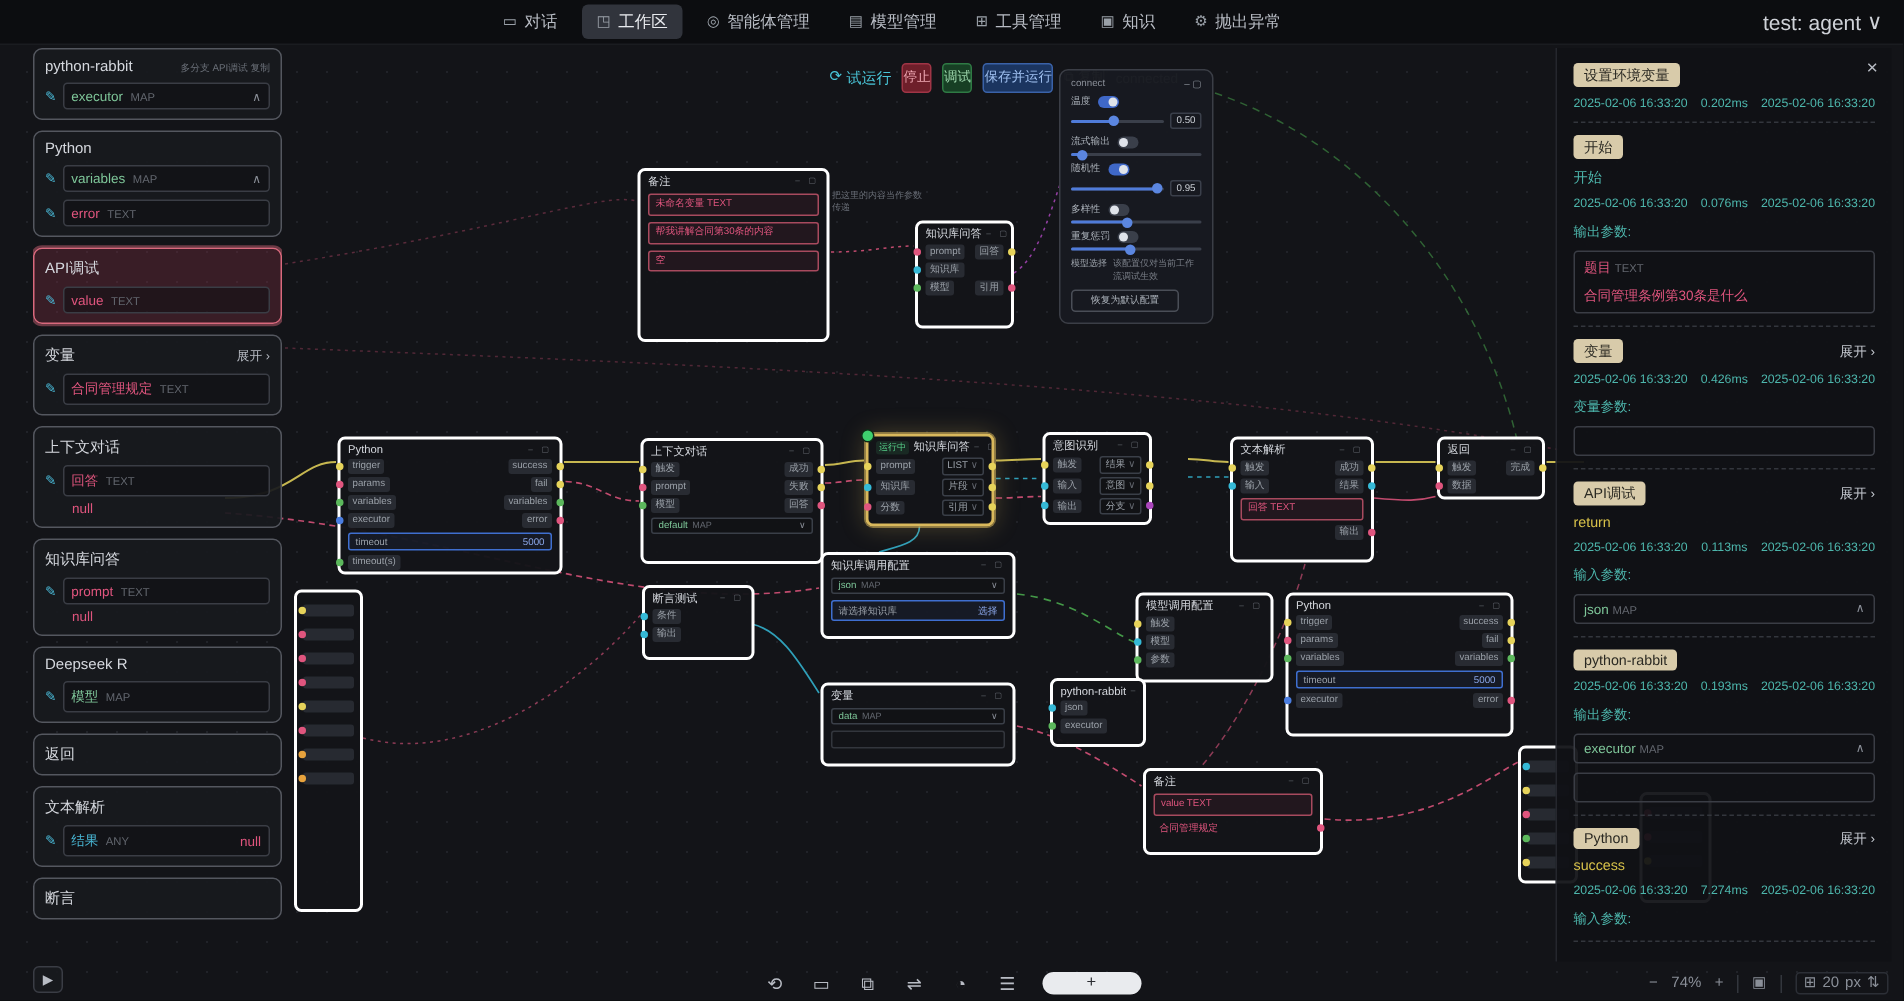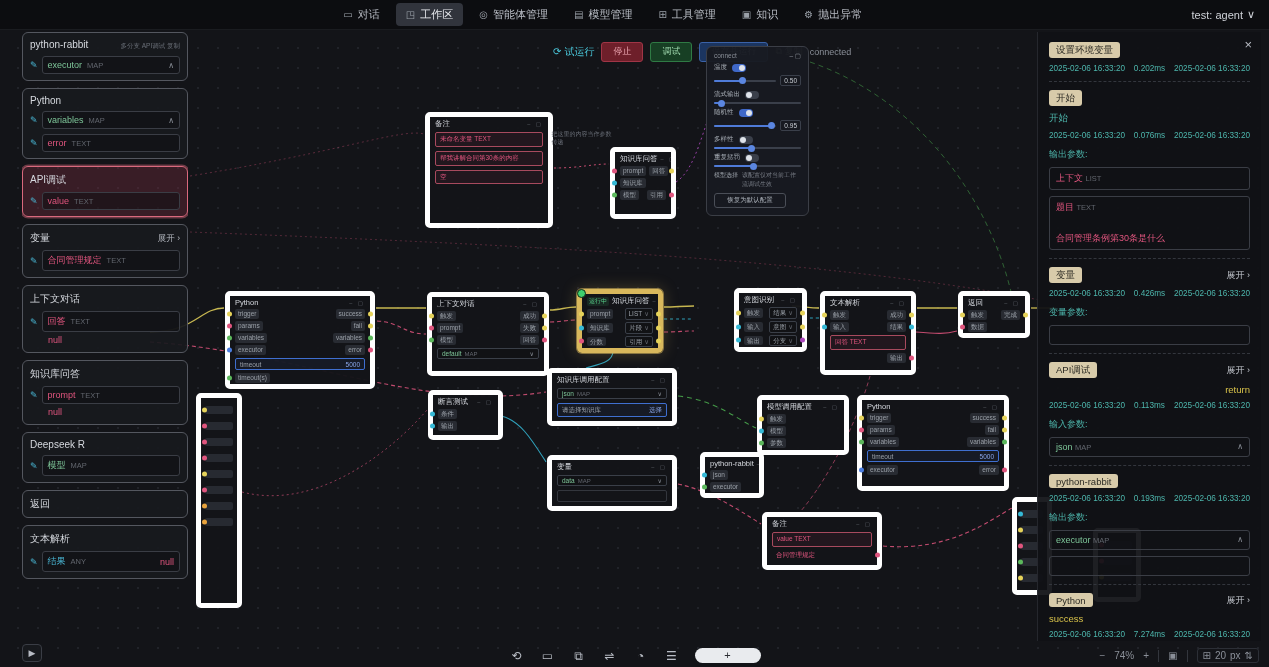--- a/index.html
+++ b/index.html
@@ -18,25 +18,25 @@
   .logo-cn{font-size:15px;color:#fff;font-weight:bold;letter-spacing:1px}
   .logo-sep{width:1px;height:14px;background:#3a3d45;align-self:center}
   .logo-en{font-size:13px;color:#fff;font-weight:bold;font-style:italic}
   .logo-en b{color:#d23b3b;font-style:normal}
   .logo-tag{font-size:5px;color:#8a8f98;letter-spacing:2px}
   .nav-menu{display:flex;gap:6px;margin-left:auto;margin-right:auto;align-items:center}
   .nav-item{display:flex;gap:5px;align-items:center;font-size:11px;color:#b8bcc4;padding:4px 10px;
     border-radius:4px;cursor:pointer;white-space:nowrap}
   .nav-item .nicon{font-size:10px;color:#9aa0a8}
   .nav-item.active{background:#31343c;color:#e8eaee}
-  .nav-user{font-size:11px;color:#cfd2d8;display:flex;gap:4px;align-items:center}
+  .nav-user{font-size:14px;color:#cfd2d8;display:flex;gap:4px;align-items:center}
   
   .ctoolbar{position:absolute;left:553px;top:42px;display:flex;gap:7px;align-items:center;z-index:8}
   .run-link{color:#49c5d8;font-size:10px;display:flex;gap:3px;align-items:center}
-  .tbtn{font-size:9px;padding:2px 11px;border-radius:3px;line-height:1.5;white-space:nowrap}
+  .tbtn{font-size:9px;padding:2px 0;border-radius:3px;line-height:1.5;white-space:nowrap}
   .tbtn.red{background:#6e1f2a;border:1px solid #a03546;color:#f0a9b4}
   .tbtn.green{background:#173f24;border:1px solid #2f7a44;color:#9fd8ae}
   .tbtn.blue{background:#1b3560;border:1px solid #3a62a8;color:#9fc0f0}
   .tcopy{color:#9aa0a8;font-size:9px;display:flex;gap:3px;align-items:center}
   .tstatus{color:#8a8f98;font-size:9px}
   
   .sidebar{position:absolute;left:22px;top:32px;width:166px;bottom:26px;z-index:6;
     display:flex;flex-direction:column;gap:7px;overflow:hidden}
   .card{background:rgba(24,26,30,.93);border:1px solid #54575f;border-radius:6px;padding:6px 7px;flex-shrink:0}
   .card.hl{border-color:#d9697d;background:rgba(122,46,62,.38);box-shadow:0 0 0 1.5px rgba(217,105,125,.45)}
@@ -65,21 +65,21 @@
   .toggle.on i{left:auto;right:1px}
   .slidewrap{display:flex;align-items:center;gap:4px;margin-top:3px}
   .slider{flex:1;height:2px;background:#3a3f4a;border-radius:1px;position:relative}
   .slider .fill{position:absolute;left:0;top:0;height:2px;background:#4f7bd9;border-radius:1px}
   .slider .knob{position:absolute;top:-2.5px;width:7px;height:7px;border-radius:50%;background:#5b86e0;margin-left:-3px}
   .ppval{border:1px solid #3a3f4a;border-radius:2px;font-size:6.5px;color:#c8ccd2;padding:1px 3px;min-width:20px;text-align:center}
   .pp-note{font-size:6px;color:#797e87;margin:4px 0 4px;display:flex;gap:4px}
   .pp-note b{color:#9aa0a8;font-weight:normal;flex-shrink:0}
   .pp-btn{border:1px solid #4a4e57;border-radius:3px;text-align:center;font-size:6.5px;color:#aab0b8;padding:2px 0;width:72px}
   
-  .node{position:absolute;background:rgba(20,21,25,.97);border:5px solid #ffffff;border-radius:5px;z-index:3}
+  .node{position:absolute;background:rgba(20,21,25,.97);border:2px solid #ffffff;border-radius:5px;z-index:3}
   .node.selected{border-color:#d9b85c;box-shadow:0 0 0 1px rgba(217,184,92,.55),0 0 16px rgba(217,184,92,.28)}
   .nhead{display:flex;align-items:center;gap:3px;padding:2px 5px 1px;font-size:7.5px;color:#d5d8de;white-space:nowrap;overflow:hidden}
   .nhead .wbtn{margin-left:auto;color:#62666e;font-size:5.5px;letter-spacing:2px;flex-shrink:0}
   .runbadge{color:#57d08a;font-size:6px;background:rgba(60,160,100,.15);border-radius:2px;padding:0 2px;flex-shrink:0}
   .statusdot{position:absolute;left:-5px;top:-5px;width:9px;height:9px;border-radius:50%;background:#3ecf6e;border:1.5px solid #0f2a18}
   .nrow{position:relative;display:flex;justify-content:space-between;align-items:center;padding:1px 5px;min-height:12px;gap:3px}
   .chip{background:#282b32;border-radius:2px;padding:1px 3px;color:#9aa0a8;font-size:6.5px;white-space:nowrap;line-height:1.2}
   .chip.sel{border:1px solid #3a3f48;background:rgba(14,15,18,.4);color:#9aa0a8}
   .chip.sel span{color:#62666e;margin-left:2px}
   .ndot{position:absolute;width:5px;height:5px;border-radius:50%;top:50%;transform:translateY(-50%)}
@@ -103,21 +103,21 @@
     background:rgba(16,17,21,.94);padding:10px 11px;overflow:hidden;border-left:1px solid rgba(64,67,75,.45)}
   .log-close{position:absolute;right:9px;top:5px;color:#b8bcc4;font-size:13px}
   .sec{border-bottom:1px dashed #33363d;padding-bottom:8px;margin-bottom:8px}
   .sec-head{display:flex;justify-content:space-between;align-items:center}
   .badge{display:inline-block;background:#d8cbaa;color:#2b2a23;font-size:9.5px;padding:1.5px 7px;border-radius:3px}
   .expand{color:#c4c8cf;font-size:9px}
   .lstatus{font-size:9.5px;margin-top:6px}
   .ltimes{display:flex;justify-content:space-between;color:#4db6ac;font-size:8.2px;margin-top:6px;white-space:nowrap}
   .lparams{color:#4db6ac;font-size:9px;margin-top:8px}
   .lbox{border:1px solid #3a3d45;border-radius:3px;padding:4px 6px;margin-top:6px;font-size:9px;min-height:20px}
-  .lbox .val{display:block;color:#e0557e;margin-top:18px;white-space:nowrap;overflow:hidden}
+  .lbox .val{display:block;color:#e0557e;margin-top:6px;white-space:nowrap;overflow:hidden}
   
   .dock{position:absolute;left:50%;transform:translateX(-50%);bottom:4px;display:flex;gap:15px;
     align-items:center;z-index:12;color:#b8bcc4;font-size:12px}
   .dock .dicon{width:16px;text-align:center}
   .addpill{width:66px;height:15px;background:#e9ebee;border-radius:8px;color:#2a2c31;
     text-align:center;font-size:11px;line-height:14px}
   .dbg{position:absolute;left:22px;bottom:5px;z-index:12;width:20px;height:18px;border:1px solid #3a3d45;
     border-radius:4px;color:#b8bcc4;font-size:9px;text-align:center;line-height:17px;background:rgba(24,26,30,.9)}
   .zoombar{position:absolute;right:10px;bottom:4px;z-index:12;display:flex;gap:9px;align-items:center;
     color:#8a8f98;font-size:10px}
@@ -315,21 +315,21 @@
           <span class="chip sel">片段<span>∨</span></span>
           <span class="ndot r" style="background: rgb(230, 211, 90);"></span>
         </div>
         <div class="nrow">
           <span class="chip">分数</span>
           <span class="ndot l" style="background: rgb(224, 85, 126);"></span>
           <span class="chip sel">引用<span>∨</span></span>
           <span class="ndot r" style="background: rgb(230, 211, 90);"></span>
         </div>
       </div>
-      <div class="node" style="left: 734px; top: 288px; width: 73px; min-height: 62px;">
+      <div class="node" style="left: 695px; top: 288px; width: 73px; min-height: 62px;">
         <div class="nhead">
           <span>意图识别</span>
           <span class="wbtn">‒ ▢</span>
         </div>
         <div class="nrow">
           <span class="chip">触发</span>
           <span class="ndot l" style="background: rgb(230, 211, 90);"></span>
           <span class="chip sel">结果<span>∨</span></span>
           <span class="ndot r" style="background: rgb(230, 211, 90);"></span>
         </div>
@@ -798,20 +798,25 @@
         </div>
         <div class="fieldrow">
           <span class="pencil">✎</span>
           <div class="fieldbox">
             <span class="f-cyan">结果</span>
             <span class="f-type">ANY</span>
             <span class="f-right">null</span>
           </div>
         </div>
       </div>
+      <div class="card">
+        <div class="card-top">
+          <span class="card-title">断言</span>
+        </div>
+      </div>
     </div>
 
   <div class="logpanel">
     <span class="log-close">×</span>
     <div id="logsections">
         <div class="sec">
           <div class="sec-head">
             <span class="badge">设置环境变量</span>
           </div>
           <div class="ltimes">
@@ -824,42 +829,41 @@
           <div class="sec-head">
             <span class="badge">开始</span>
           </div>
           <div class="lstatus" style="color: rgb(77, 182, 172);">开始</div>
           <div class="ltimes">
             <span>2025-02-06 16:33:20</span>
             <span>0.076ms</span>
             <span>2025-02-06 16:33:20</span>
           </div>
           <div class="lparams">输出参数:</div>
-          <div class="lbox"><span class="f-pink">上下文 </span><span class="f-type">LIST</span></div>
           <div class="lbox"><span class="f-pink">题目 </span><span class="f-type">TEXT</span><span class="val">合同管理条例第30条是什么</span></div>
         </div>
         <div class="sec">
           <div class="sec-head">
             <span class="badge">变量</span>
             <span class="expand">展开 ›</span>
           </div>
           <div class="ltimes">
             <span>2025-02-06 16:33:20</span>
             <span>0.426ms</span>
             <span>2025-02-06 16:33:20</span>
           </div>
           <div class="lparams">变量参数:</div>
           <div class="lbox"></div>
         </div>
         <div class="sec">
           <div class="sec-head">
             <span class="badge">API调试</span>
             <span class="expand">展开 ›</span>
           </div>
-          <div class="lstatus" style="color: rgb(216, 194, 74); text-align: right;">return</div>
+          <div class="lstatus" style="color: rgb(216, 194, 74);">return</div>
           <div class="ltimes">
             <span>2025-02-06 16:33:20</span>
             <span>0.113ms</span>
             <span>2025-02-06 16:33:20</span>
           </div>
           <div class="lparams">输入参数:</div>
           <div class="lbox"><span class="f-green">json </span><span class="f-type">MAP</span><span class="f-chev" style="float: right;">∧</span></div>
         </div>
         <div class="sec">
           <div class="sec-head">

